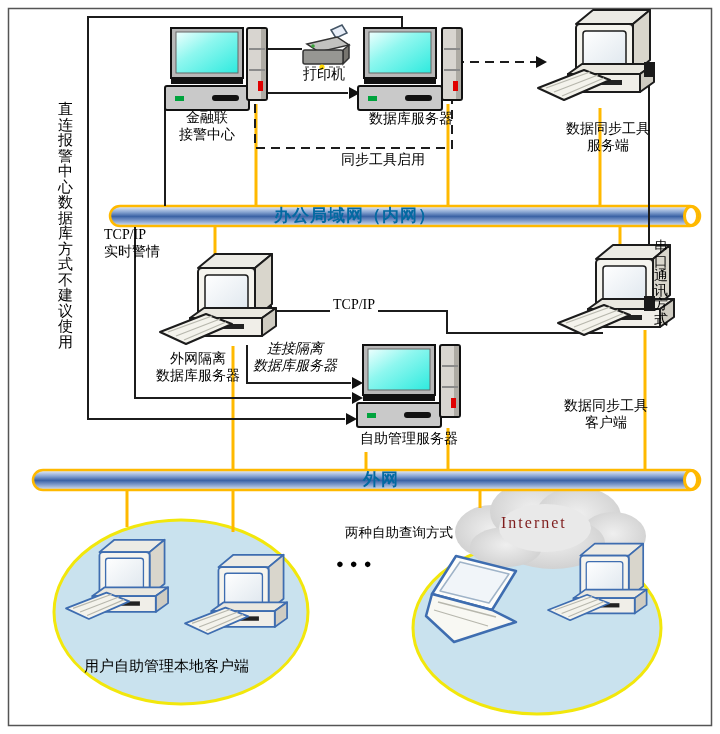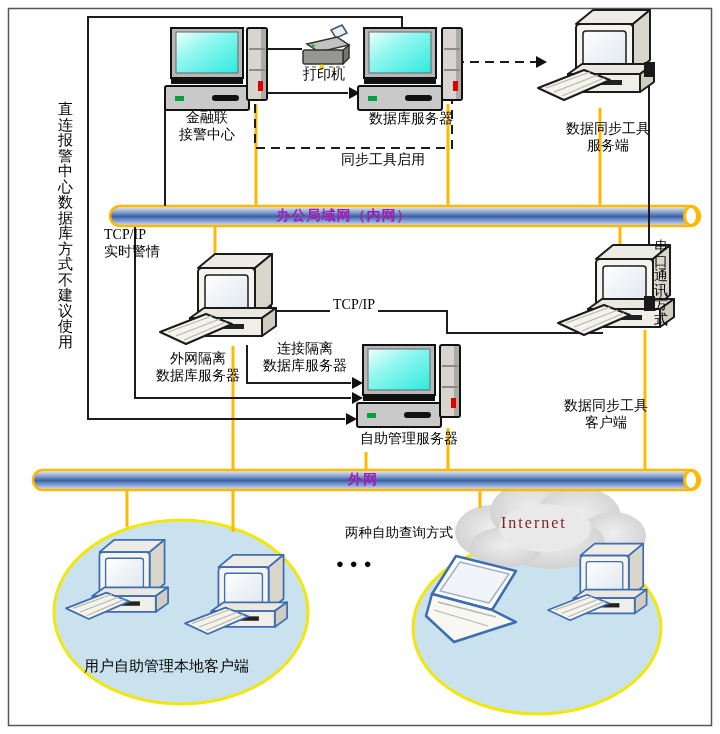--- a/index.html
+++ b/index.html
@@ -12,26 +12,26 @@
   .center{text-align:center;white-space:normal;}
   
   .vert{width:19px;white-space:normal;word-break:break-all;letter-spacing:0;
         line-height:15.5px;font-size:15px;text-align:center;}
   .v-note{left:56px;top:102px;}
   .fin{left:158px;top:109px;width:98px;}
   .printer-l{left:301px;top:66px;width:46px;text-align:center;}
   .db-l{left:362px;top:110px;width:98px;text-align:center;}
   .syncsrv{left:558px;top:120px;width:100px;}
   .sync-en{left:341px;top:151px;}
-  .bus-l{font-size:14px;line-height:20px;color:#a21caf;font-weight:bold;letter-spacing:1px;}
+  .bus-l{font-size:17px;line-height:20px;color:#0369a1;font-weight:bold;letter-spacing:1px;}
   .lan-l{left:274px;top:206px;width:140px;text-align:center;}
-  .wan-l{left:33px;top:470px;width:660px;text-align:center;}
+  .wan-l{left:33px;top:470px;width:660px;text-align:center;padding-left:18px;}
   .tcpip-rt{left:104px;top:226px;width:70px;}
   .extiso{left:150px;top:350px;width:96px;}
-  .linkiso{left:252px;top:340px;width:106px;}
+  .linkiso{left:242px;top:340px;width:106px;font-style:italic;}
   .tcpip-mid{left:330px;top:296px;background:#ffffff;padding:0 3px;}
   .selfmgmt-l{left:360px;top:430px;width:102px;text-align:left;}
   .syncclient{left:556px;top:397px;width:100px;}
   .serial-v{left:652px;top:240px;font-size:14px;line-height:14.5px;width:18px;}
   .two-ways{left:309px;top:524px;font-size:13.5px;margin-left:36px;}
   .dots{left:336px;top:555px;font-size:13px;letter-spacing:6px;font-weight:bold;}
   .internet-l{left:501px;top:514px;font-size:16px;letter-spacing:2px;color:#7f1d1d;}
   .local-l{left:84px;top:658px;font-size:15px;}
   .ie-l{left:434px;top:640px;font-size:15px;}
 </style>

